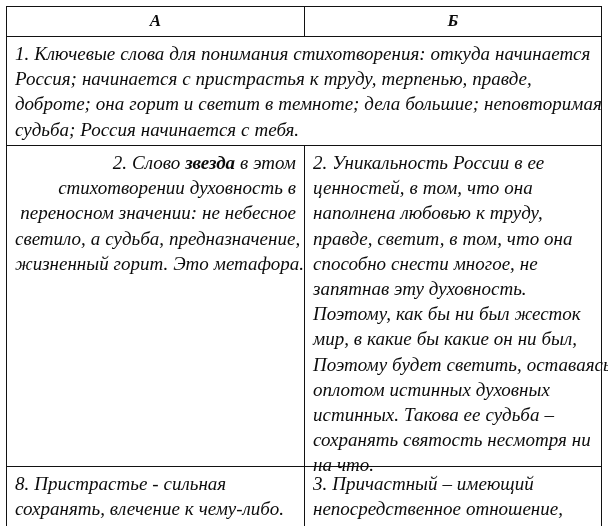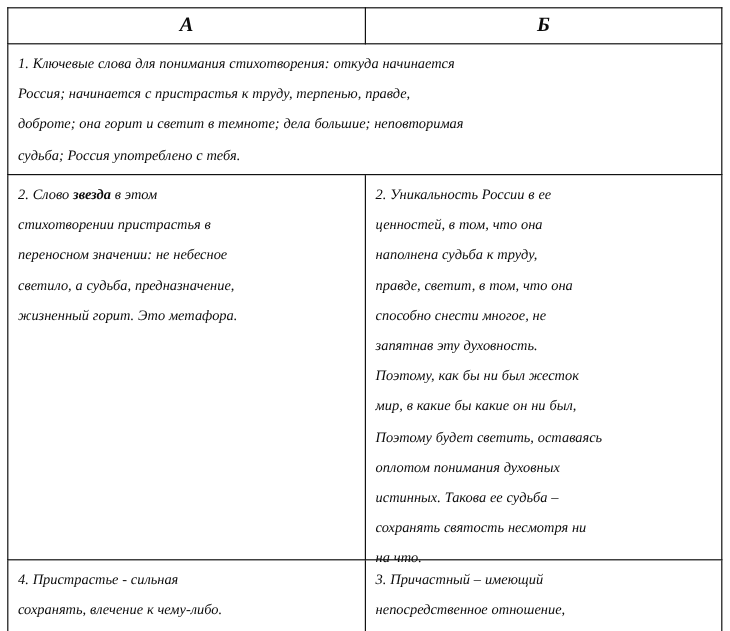--- a/index.html
+++ b/index.html
@@ -51,35 +51,35 @@
     font-style: italic;
     font-weight: bold;
     font-size: 17px;
     letter-spacing: 0.2px;
     line-height: 27px;
     display: block;
   }
 
   .cell-body {
     font-style: italic;
-    font-size: 12px;
+    font-size: 19px;
     line-height: 25.2px;
     padding: 4px 8px 4px 8px;
     text-align: left;
     word-spacing: 0.2px;
   }
 
   .cell-body b {
     font-weight: bold;
     font-style: italic;
   }
 
   
   .row-1 .cell-body { height: 100px; }
-  .row-2-a .cell-body { height: 312px; }
+  .row-2-a .cell-body { height: 312px; text-align: right; }
   .row-2-b .cell-body { height: 312px; }
   .row-3 .cell-body { height: 74px; }
 
   .line { display: block; white-space: nowrap; }
 </style>
 </head>
 <body>
 
 <div class="page">
 
@@ -98,58 +98,58 @@
           <span class="hdr-letter">Б</span>
         </th>
       </tr>
 
       <tr class="row-1">
         <td colspan="2">
           <div class="cell-body">
             <span class="line">1. Ключевые слова для понимания стихотворения: откуда начинается</span>
             <span class="line">Россия; начинается с пристрастья к труду, терпенью, правде,</span>
             <span class="line">доброте; она горит и светит в темноте; дела большие; неповторимая</span>
-            <span class="line">судьба; Россия употреблено с тебя.</span>
+            <span class="line">судьба; Россия начинается с тебя.</span>
           </div>
         </td>
       </tr>
 
       <tr>
         <td class="row-2-a">
           <div class="cell-body">
             <span class="line"><span>2. Слово </span><b>звезда</b><span> в этом</span></span>
-            <span class="line">стихотворении пристрастья в</span>
+            <span class="line">стихотворении духовность в</span>
             <span class="line">переносном значении: не небесное</span>
             <span class="line">светило, а судьба, предназначение,</span>
             <span class="line">жизненный горит. Это метафора.</span>
           </div>
         </td>
         <td class="row-2-b">
           <div class="cell-body">
             <span class="line">2. Уникальность России в ее</span>
             <span class="line">ценностей, в том, что она</span>
-            <span class="line">наполнена судьба к труду,</span>
+            <span class="line">наполнена любовью к труду,</span>
             <span class="line">правде, светит, в том, что она</span>
             <span class="line">способно снести многое, не</span>
             <span class="line">запятнав эту духовность.</span>
             <span class="line">Поэтому, как бы ни был жесток</span>
             <span class="line">мир, в какие бы какие он ни был,</span>
             <span class="line">Поэтому будет светить, оставаясь</span>
-            <span class="line">оплотом понимания духовных</span>
+            <span class="line">оплотом истинных духовных</span>
             <span class="line">истинных. Такова ее судьба –</span>
             <span class="line">сохранять святость несмотря ни</span>
             <span class="line">на что.</span>
           </div>
         </td>
       </tr>
 
       <tr class="row-3">
         <td>
           <div class="cell-body">
-            <span class="line">4. Пристрастье - сильная</span>
+            <span class="line">8. Пристрастье - сильная</span>
             <span class="line">сохранять, влечение к чему-либо.</span>
           </div>
         </td>
         <td>
           <div class="cell-body">
             <span class="line">3. Причастный – имеющий</span>
             <span class="line">непосредственное отношение,</span>
             <span class="line">касательство к чему-либо</span>
           </div>
         </td>

